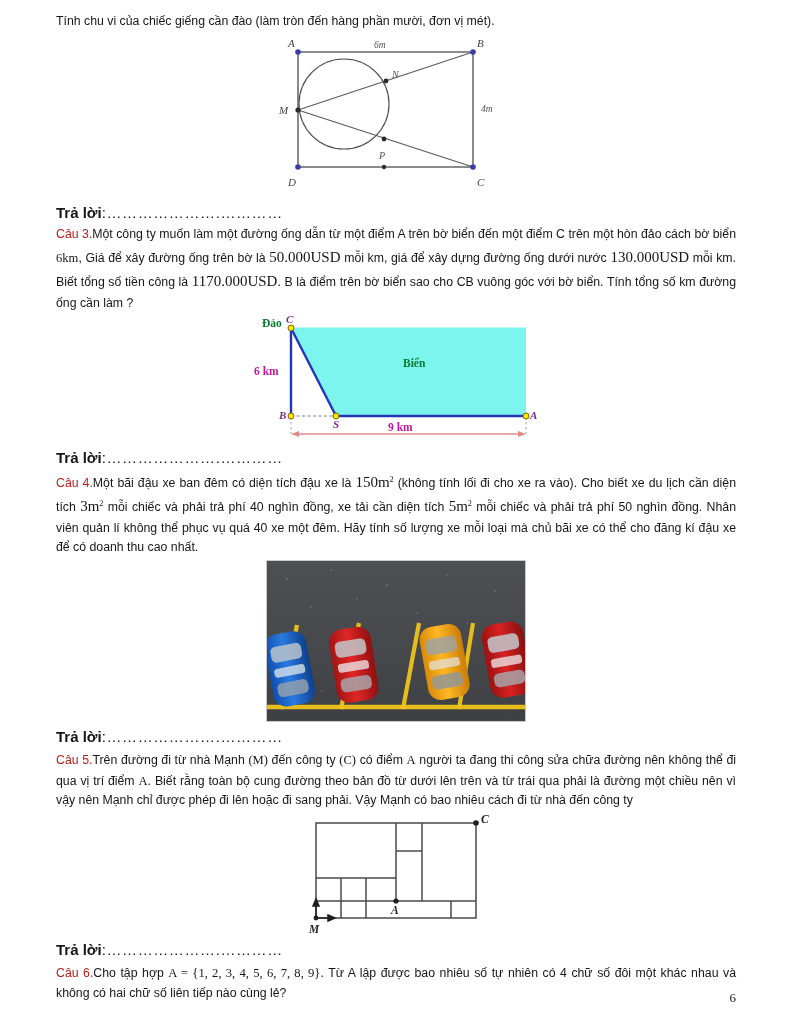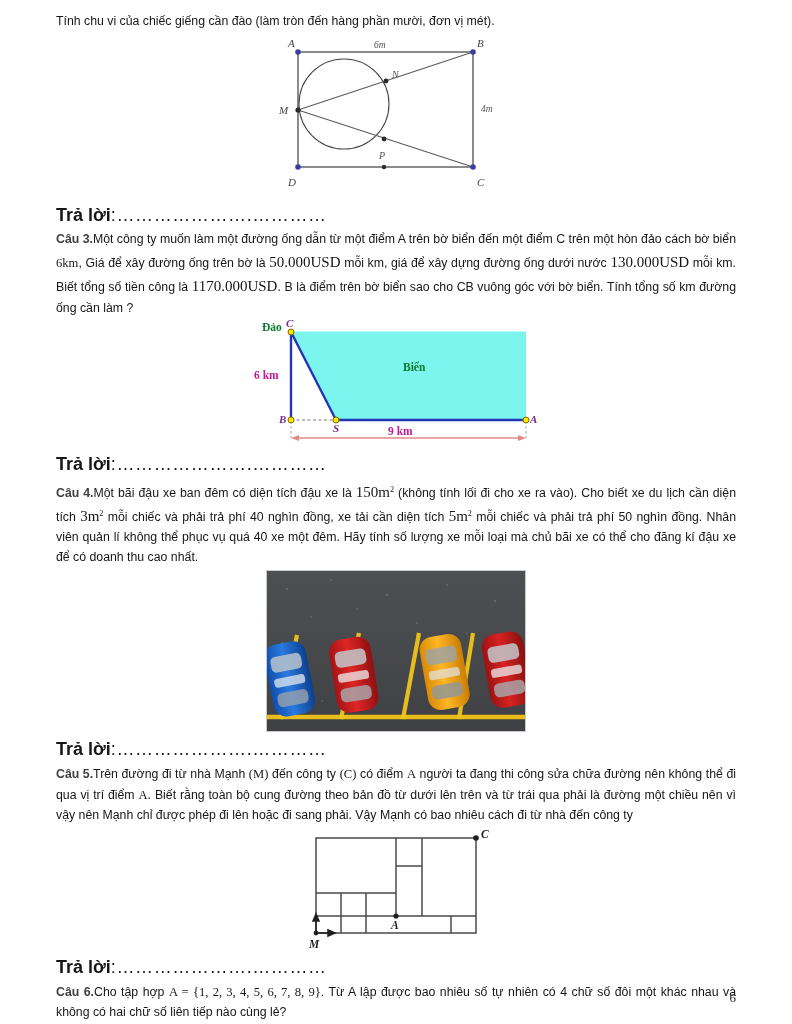--- a/index.html
+++ b/index.html
@@ -29,39 +29,39 @@
     width: 680px;
   }
   .para {
     font-size: 12.3px;
     line-height: 1.62;
     text-align: justify;
     margin: 0 0 1px 0;
     color: #161616;
   }
   .qlabel {
-    color: #404040;
-    font-weight: bold;
+    color: #b91c1c;
+    font-weight: normal;
   }
   .mathit {
     font-family: "Liberation Serif", serif;
     font-size: 12.6px;
   }
   .mathrm {
     font-family: "Liberation Serif", serif;
     font-style: normal;
     font-size: 15px;
   }
   sup.msup {
     font-size: 8.2px;
     vertical-align: super;
     font-family: "Liberation Serif", serif;
   }
   .answer-line {
-    font-size: 18px;
+    font-size: 15px;
     line-height: 1.62;
     margin: 1px 0 0 0;
     color: #161616;
   }
   .answer-line b { font-weight: bold; }
   .dots {
     letter-spacing: 0.6px;
     color: #161616;
   }
   .figwrap {

